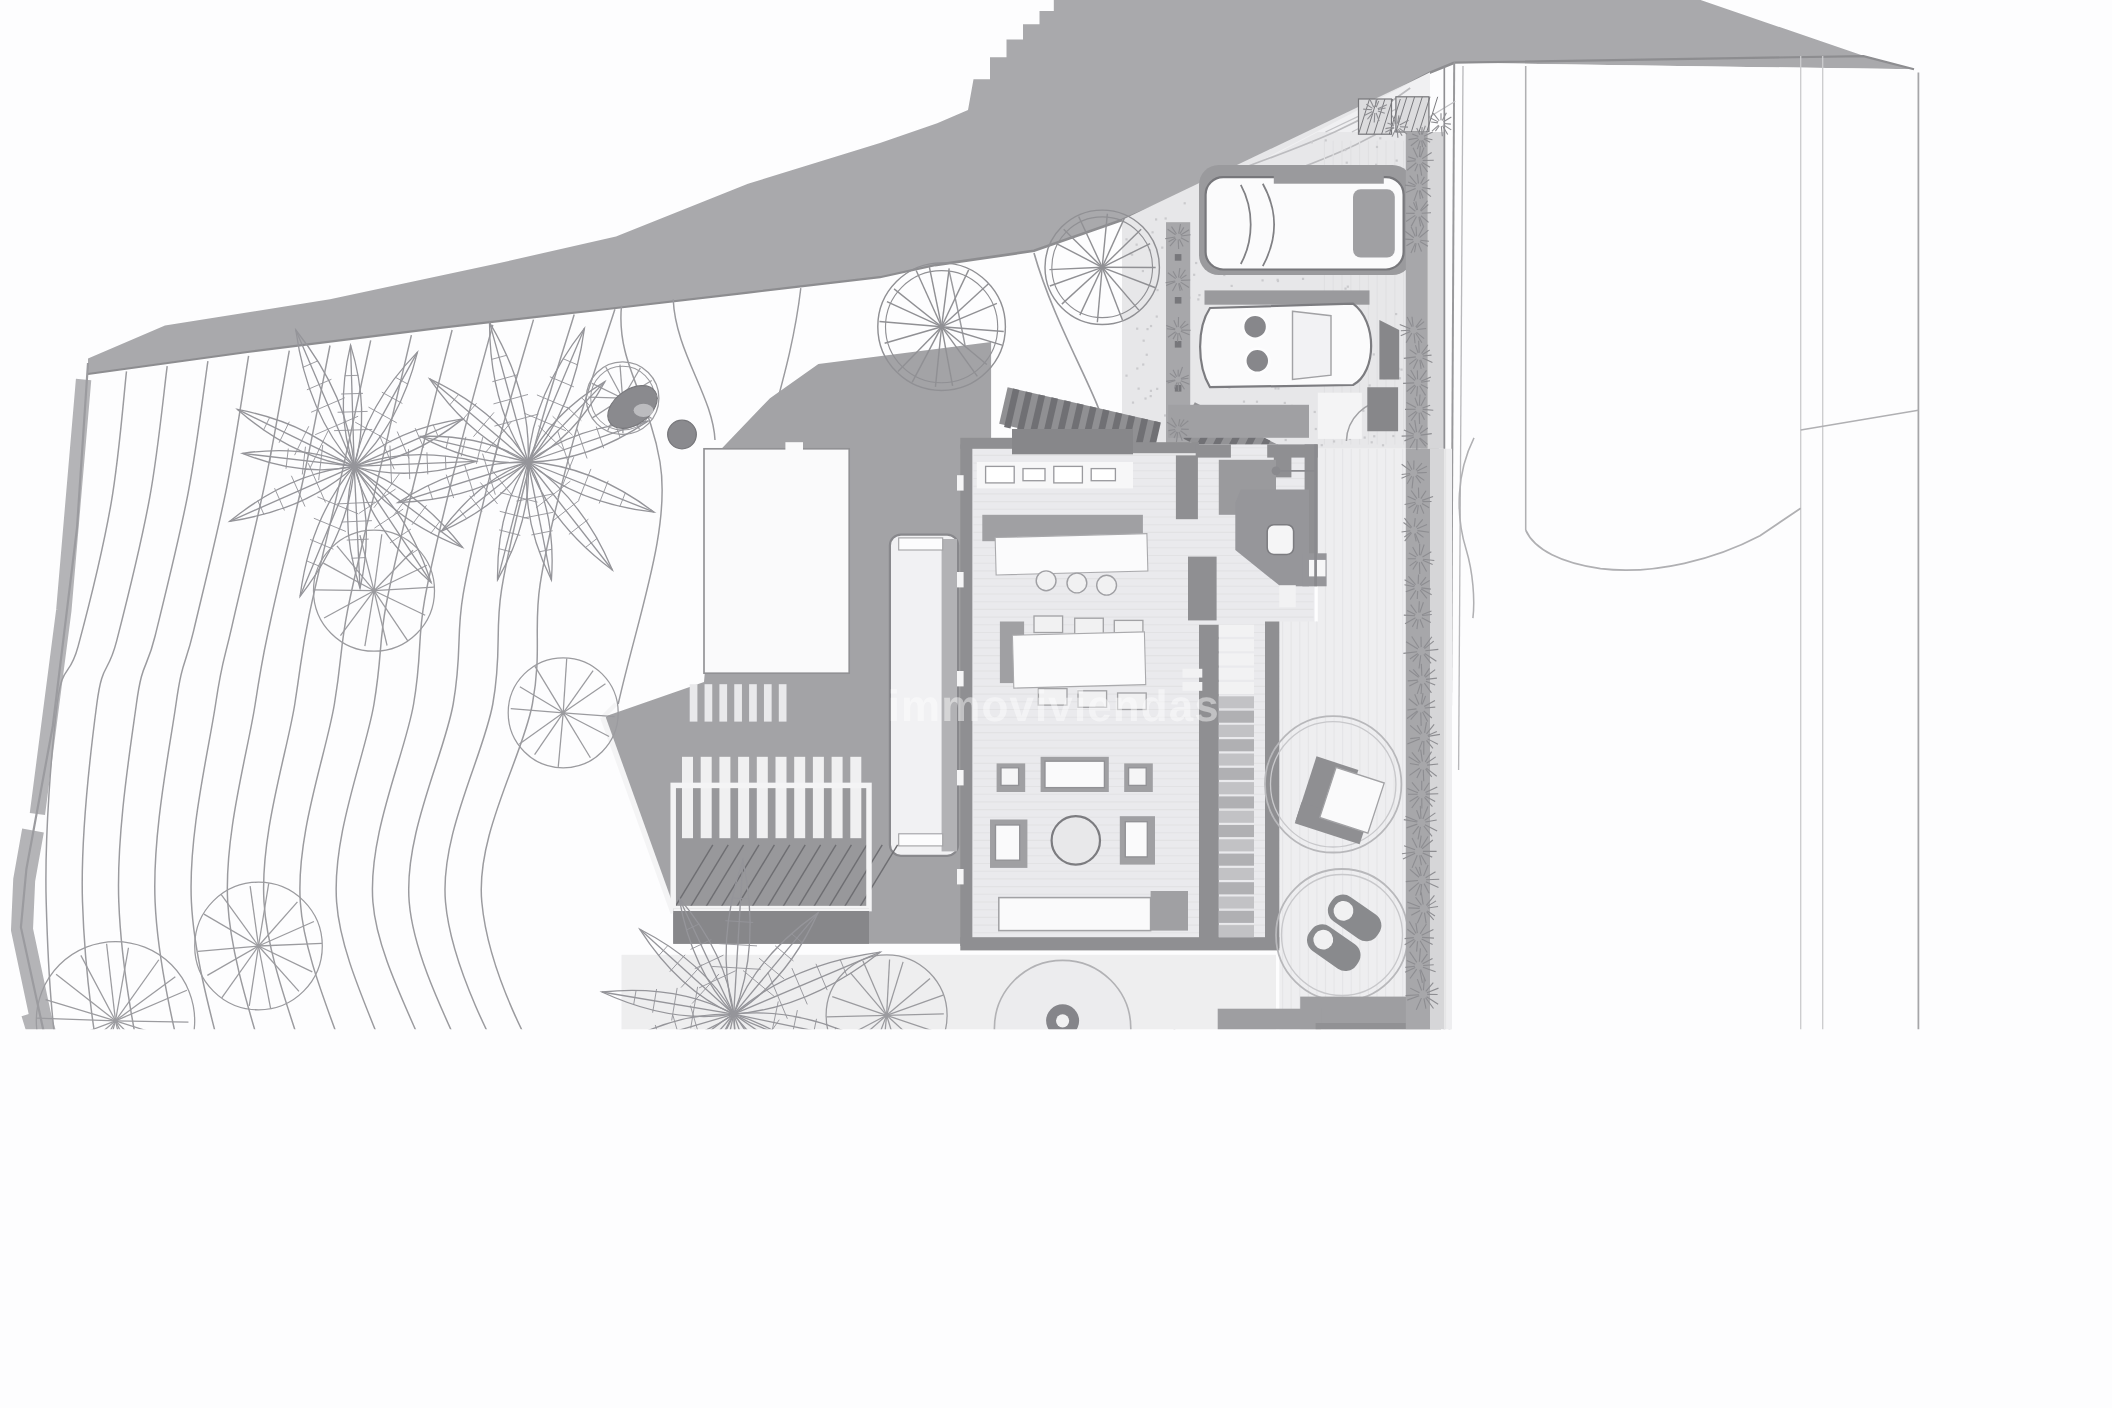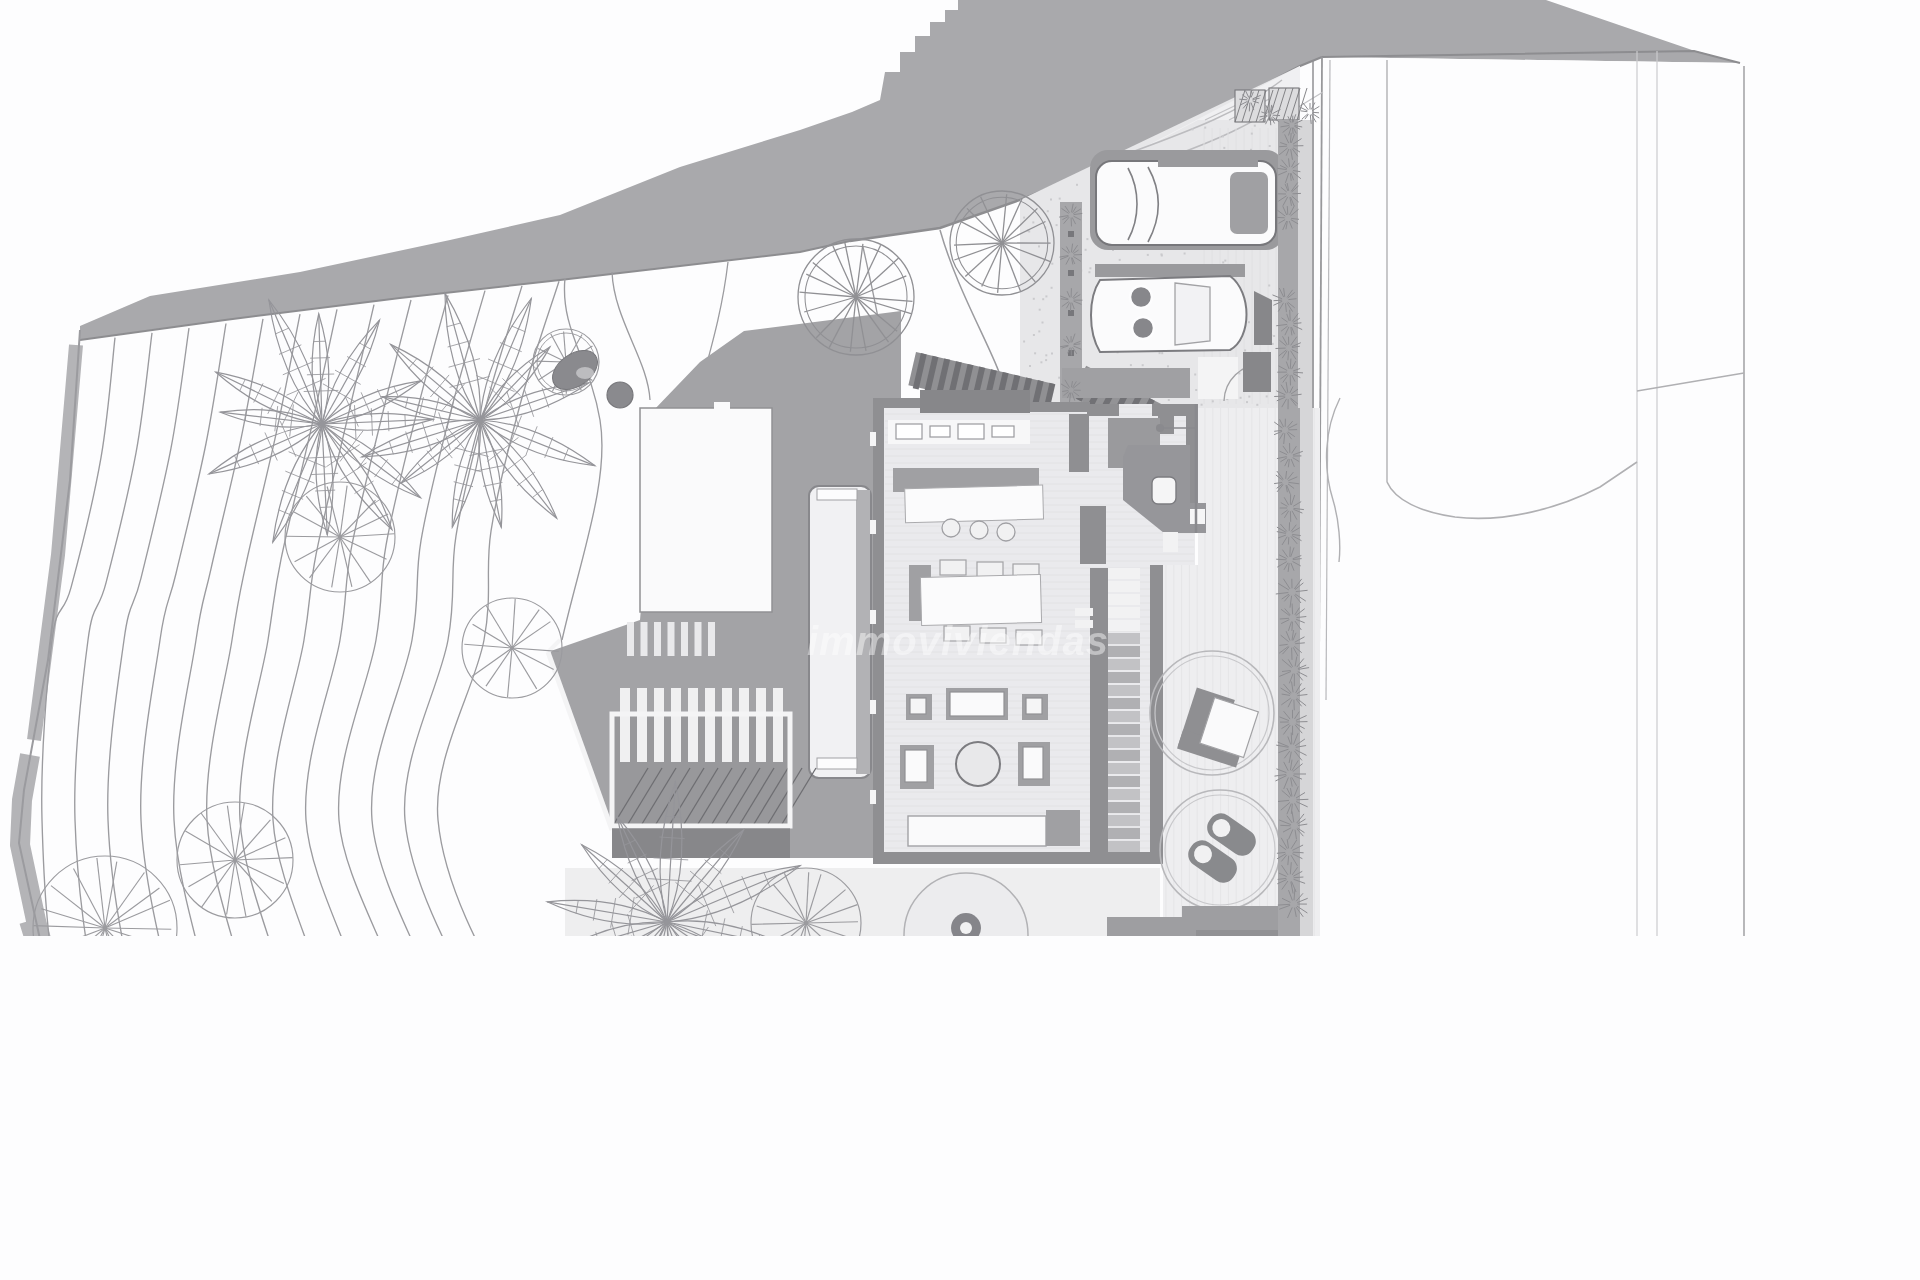--- a/index.html
+++ b/index.html
@@ -1,15 +1,15 @@
 <!DOCTYPE html>
 <html><head><meta charset="utf-8">
 <style>
 html,body{margin:0;padding:0;background:#fdfdfe;}
-.wrap{width:1920px;height:936px;overflow:hidden;filter:blur(0.5px);font-style:italic;}
+.wrap{width:1920px;height:936px;overflow:hidden;filter:blur(0.5px);}
 </style></head>
 <body>
 <div class="wrap"><svg xmlns="http://www.w3.org/2000/svg" width="1920" height="1280" viewBox="0 0 1920 1280">
       <polygon points="80.0,326.0 150.0,296.0 300.0,272.0 450.0,240.0 560.0,215.0 680.0,167.0 800.0,130.0 852.0,112.0 880.0,100.0 885.0,72.0 900.0,72.0 900.0,52.0 915.0,52.0 915.0,36.0 930.0,36.0 930.0,22.0 945.0,22.0 945.0,10.0 958.0,10.0 958.0,0.0 1546.0,0.0 1692.0,50.0 1740.0,63.0 1322.0,57.0 1300.0,66.0 1200.0,118.0 1135.0,152.0 1020.0,200.0 940.0,228.0 850.0,241.0 800.0,252.0 680.0,266.0 560.0,280.0 400.0,298.0 225.0,320.0 150.0,330.0 80.0,340.0" fill="#a9a9ac"></polygon>
       <polyline points="80.0,340.0 225.0,320.0 400.0,298.0 560.0,280.0 680.0,266.0 800.0,252.0 850.0,241.0" fill="none" stroke="#8d8d90" stroke-width="2"></polyline>
       <polyline points="850.0,241.0 940.0,228.0 1020.0,200.0 1135.0,152.0 1200.0,118.0 1300.0,66.0 1322.0,57.0" fill="none" stroke="#8d8d90" stroke-width="2.4"></polyline>
       <polygon points="1322.0,57.0 1740.0,63.0 1744.0,66.0 1744.0,1280.0 1316.0,1280.0" fill="#fdfdfe"></polygon>
       <polyline points="1322.0,57.0 1694.0,51.0 1740.0,63.0" fill="none" stroke="#8d8d90" stroke-width="2"></polyline>
       <polyline points="1322.0,57.0 1316.0,1280.0" fill="none" stroke="#98989b" stroke-width="1.8"></polyline>
       <polyline points="1330.0,60.0 1326.0,700.0" fill="none" stroke="#b8b8bb" stroke-width="1.2"></polyline>

